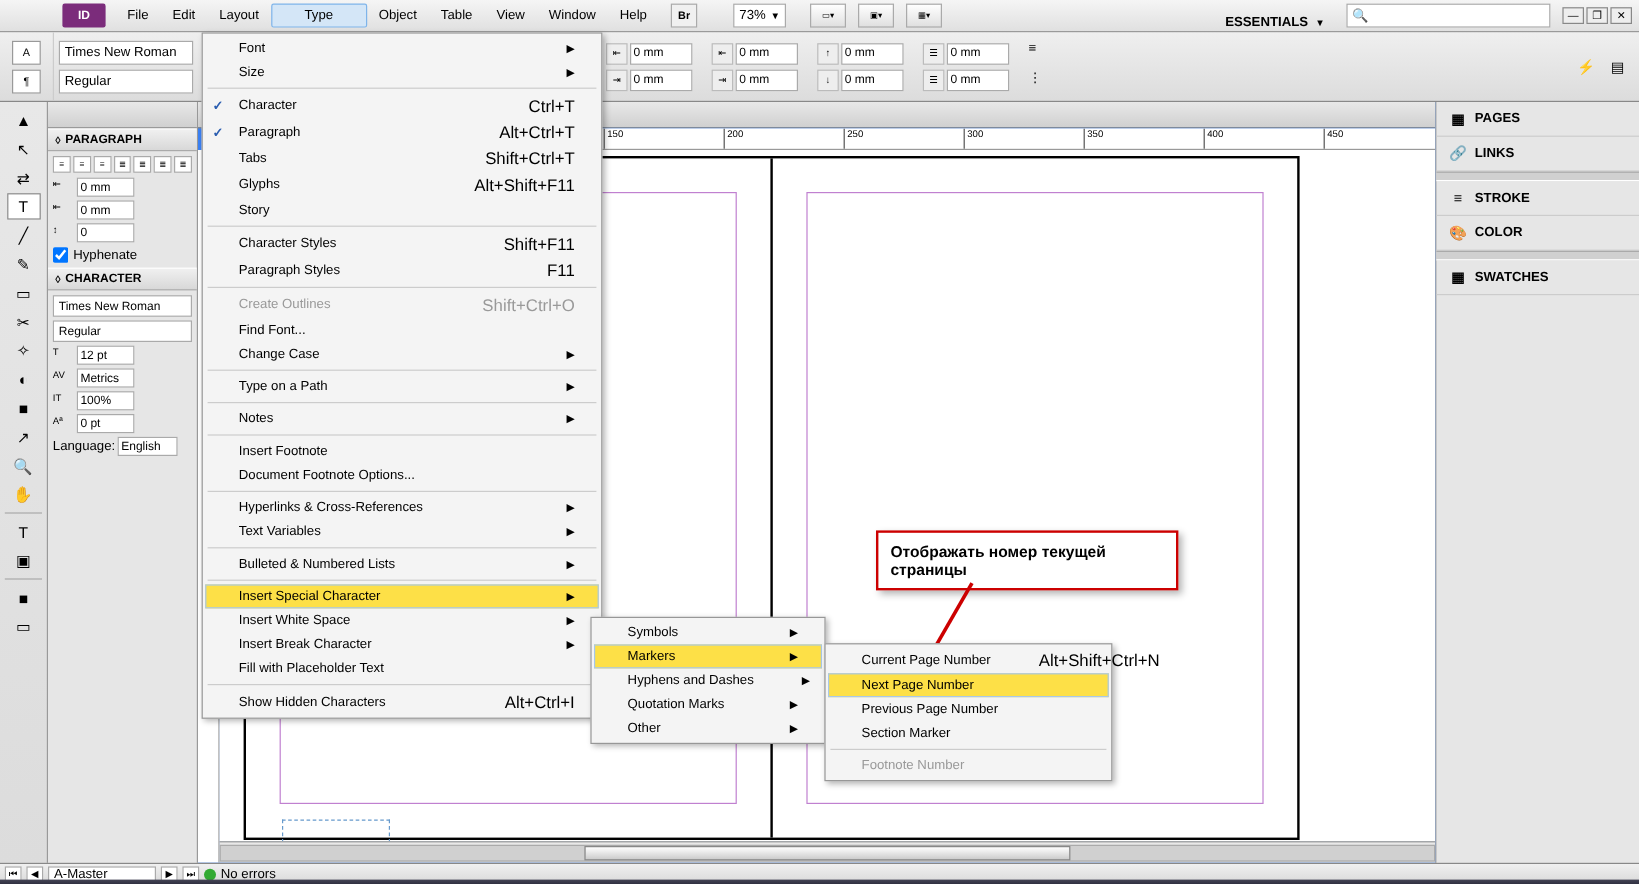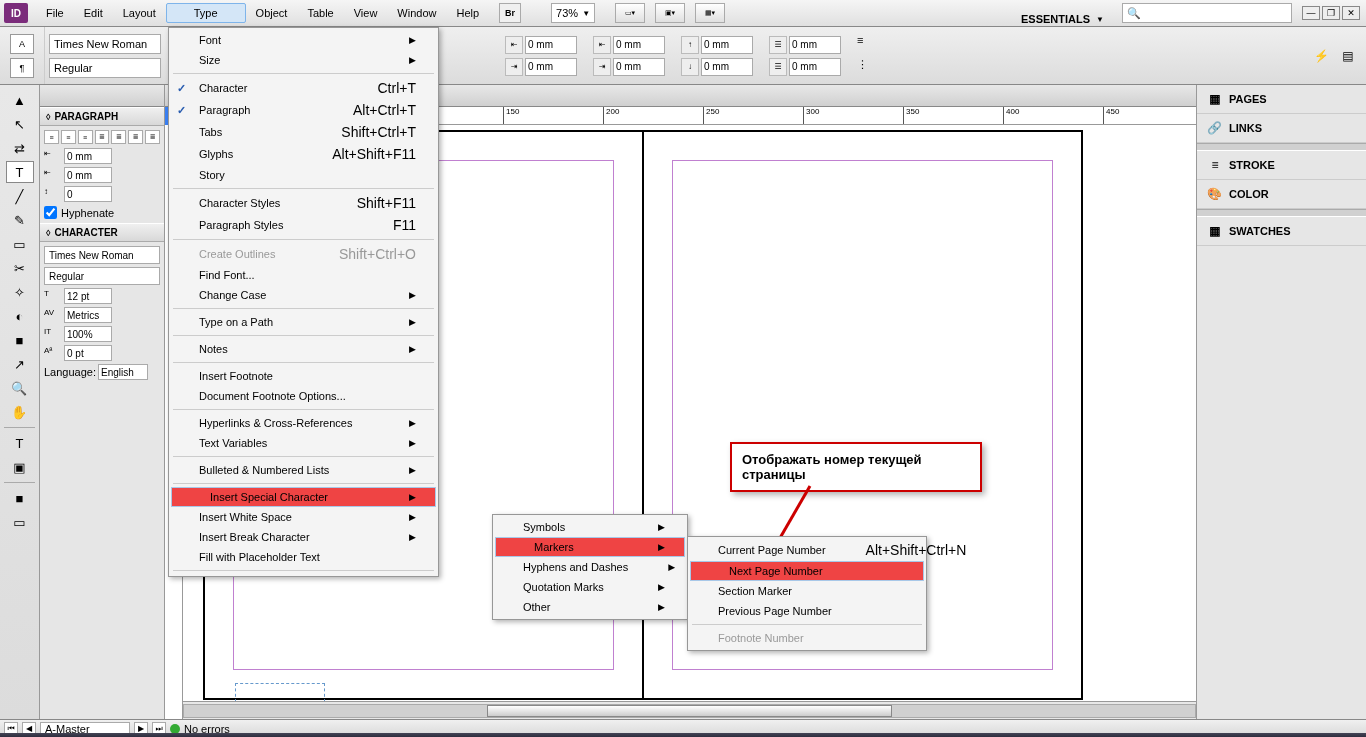--- a/index.html
+++ b/index.html
@@ -1,20 +1,20 @@
 <!DOCTYPE html>
 <html><head>
 <meta charset="utf-8">
 <style>
 * { margin: 0; padding: 0; box-sizing: border-box; font-family: Tahoma, sans-serif; font-size: 11px; user-select: none; }
 body { background: #e8e8e8; overflow: hidden; width: 1366px; height: 737px; position: relative; }
 
 
 .menubar { height: 27px; background: linear-gradient(#f5f5f5,#e0e0e0); border-bottom: 1px solid #888; display: flex; align-items: center; padding: 0 4px; }
-.app-logo { width: 24px; height: 20px; background: #7b2c7b; color: #fff; display: flex; align-items: center; justify-content: center; font-weight: bold; font-size: 10px; border-radius: 2px; margin-right: 8px; }
+.app-logo { width: 36px; height: 20px; background: #7b2c7b; color: #fff; display: flex; align-items: center; justify-content: center; font-weight: bold; font-size: 10px; border-radius: 2px; margin-right: 8px; margin-left: 48px; }
 .menu-item { padding: 4px 10px; cursor: default; }
 .menu-item.active { background: #d4e6f7; border: 1px solid #7eb4ea; border-radius: 2px; padding: 3px 27px; }
 .bridge-btn { width: 22px; height: 20px; border: 1px solid #aaa; background: #f0f0f0; display:flex;align-items:center;justify-content:center; font-weight:bold; font-size:9px; margin-left: 10px; }
 .zoom-combo { margin-left: 30px; display:flex; align-items:center; border:1px solid #aaa; background:#fff; height:20px; padding:0 4px; }
 .zoom-combo .tri { margin-left:4px; font-size:8px; }
 .view-buttons { display:flex; margin-left:20px; gap:10px; }
 .vb { width:30px; height:20px; border:1px solid #aaa; background:linear-gradient(#fff,#e0e0e0); display:flex; align-items:center; justify-content:center; font-size:7px; }
 .essentials { margin-left:auto; font-weight:bold; padding:2px 8px; display:flex; align-items:center;margin-top:12px; }
 .essentials .tri{margin-left:6px;font-size:8px;}
 .search-box { width:170px; height:20px; background:#fff;border:1px solid #aaa; margin:0 10px; display:flex; align-items:center; padding:0 4px; color:#aaa; }
@@ -83,24 +83,24 @@
 .statusbar .pg{width:90px;height:14px;border:1px solid #aaa;background:#fff;padding:0 4px;}
 .statusbar .dot{width:10px;height:10px;border-radius:50%;background:#3a3;}
 
 
 .menu { position:absolute; background:#f4f4f4; border:1px solid #979797; box-shadow:2px 2px 5px rgba(0,0,0,0.3); z-index:100; padding:2px; }
 .menu .mi { display:flex; align-items:center; padding:3px 20px 3px 28px; position:relative; white-space:nowrap; font-size:11px; min-height:20px;}
 .menu .mi .chk{position:absolute;left:6px;color:#2a5db0;font-weight:bold;}
 .menu .mi .sc{margin-left:auto;padding-left:40px;font-size:14px;}
 .menu .mi .arr{margin-left:auto;padding-left:40px;font-size:9px;}
 .menu .mi.disabled{color:#999;}
-.menu .mi.hover{background:#ef4444;border:1px solid #a8c8e8;padding:2px 19px 2px 38px;}
+.menu .mi.hover{background:#fde047;border:1px solid #a8c8e8;padding:2px 19px 2px 27px;}
 .menu .msep{height:1px;background:#ccc;margin:3px 2px;}
 
-.type-menu { top:27px; left:168px; width:271px; }
+.type-menu { top:27px; left:168px; width:334px; }
 .sub1 { top:514px; left:492px; width:196px; }
 .sub2 { top:536px; left:687px; width:240px; }
 
 
 .callout { position:absolute; top:442px; left:730px; width:252px; background:#fff; border:2px solid #c00; padding:8px 10px; font-size:13px; font-weight:bold; box-shadow:3px 3px 6px rgba(0,0,0,0.3); z-index:90;}
 .callout-arrow { position:absolute; top:486px; left:760px; z-index:91;}
 .callout-arrow svg{overflow:visible;}
 
 
 .taskbar{position:absolute;left:0;right:0;bottom:-2px;height:6px;background:linear-gradient(#445,#223);z-index:200;}
@@ -455,20 +455,24 @@
       <span class="arr">▶</span>
     </div>
     <div class="mi">
       <span>Insert Break Character</span>
       <span class="arr">▶</span>
     </div>
     <div class="mi">
       <span>Fill with Placeholder Text</span>
     </div>
     <div class="msep"></div>
+    <div class="mi">
+      <span>Show Hidden Characters</span>
+      <span class="sc">Alt+Ctrl+I</span>
+    </div>
   </div>
 <div class="menu sub1" id="sub1">
     <div class="mi">
       <span>Symbols</span>
       <span class="arr">▶</span>
     </div>
     <div class="mi hover">
       <span>Markers</span>
       <span class="arr">▶</span>
     </div>
@@ -487,24 +491,24 @@
   </div>
 <div class="menu sub2" id="sub2">
     <div class="mi">
       <span>Current Page Number</span>
       <span class="sc">Alt+Shift+Ctrl+N</span>
     </div>
     <div class="mi hover">
       <span>Next Page Number</span>
     </div>
     <div class="mi">
+      <span>Previous Page Number</span>
+    </div>
+    <div class="mi">
       <span>Section Marker</span>
-    </div>
-    <div class="mi">
-      <span>Previous Page Number</span>
     </div>
     <div class="msep"></div>
     <div class="mi disabled">
       <span>Footnote Number</span>
     </div>
   </div>
 
 <div class="callout">Отображать номер текущей страницы</div>
 <div class="callout-arrow">
 <svg width="60" height="90">

